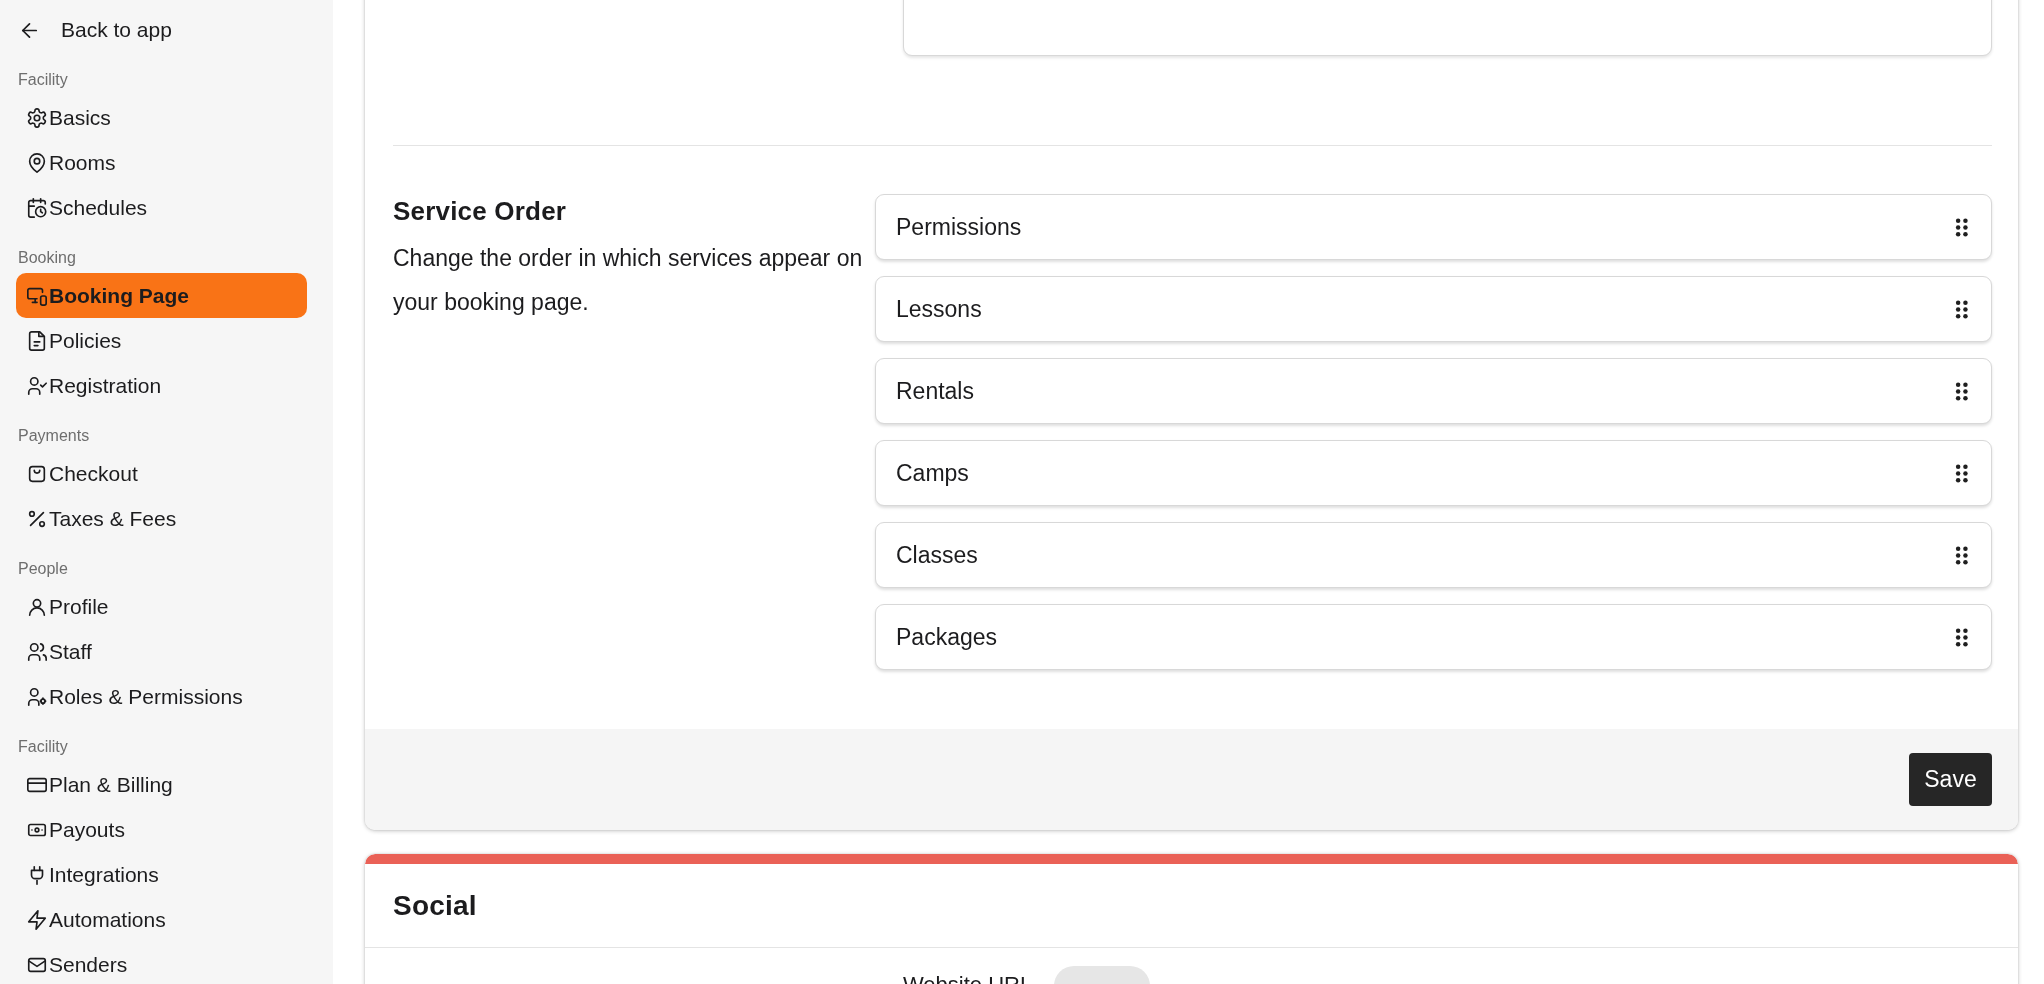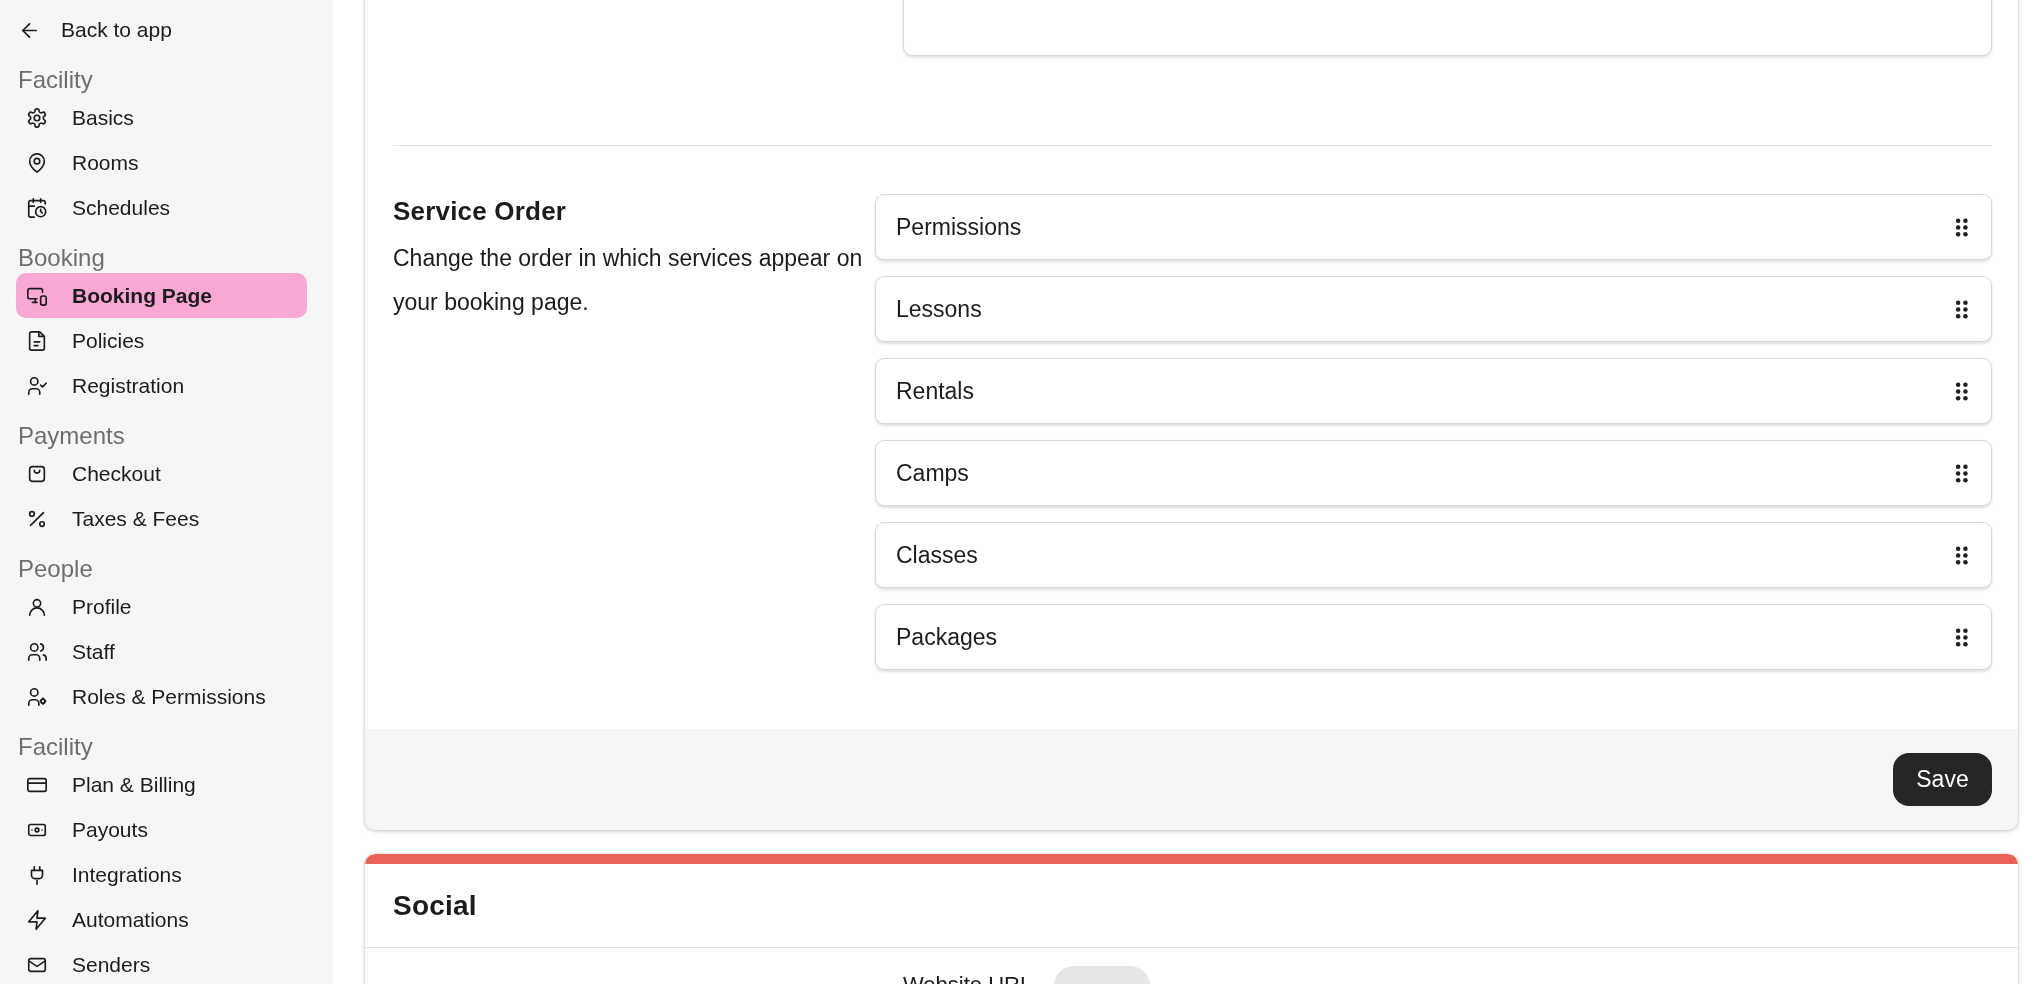--- a/index.html
+++ b/index.html
@@ -25,29 +25,29 @@
   .icon { display: inline-flex; flex: none; }
   .icon svg {
     width: 100%; height: 100%;
     fill: none; stroke: currentColor; stroke-width: 1.8;
     stroke-linecap: round; stroke-linejoin: round;
   }
   .icon.filled svg { fill: currentColor; stroke: none; }
   .back-row .icon { width: 23px; height: 23px; }
   .section-heading {
     margin-top: 13px; height: 30px; display: flex; align-items: center;
-    font-size: 24px; color: #6e6e6e; padding-left: 2px;
+    font-size: 16px; color: #6e6e6e; padding-left: 2px;
   }
   .side-item {
-    height: 45px; display: flex; align-items: center; gap: 24px;
+    height: 45px; display: flex; align-items: center; gap: 1px;
     padding: 0 12px 0 10px; border-radius: 10px;
     font-size: 21px; cursor: pointer; color: #1c1c1e;
   }
   .side-item .icon { width: 22px; height: 22px; }
-  .side-item.active { background: #f9a8d4; font-weight: 700; }
+  .side-item.active { background: #f97316; font-weight: 700; }
 
   
   .main { margin-left: 333px; width: 1711px; }
   .card {
     background: #ffffff; border-radius: 10px;
     box-shadow: 0 1px 4px rgba(0,0,0,.22), 0 0 2px rgba(0,0,0,.14);
   }
   .card1 { margin: -120px 26px 0 32px; }
 
   .top-field {
@@ -74,22 +74,22 @@
   }
   .grip { width: 27px; height: 27px; color: #1f1f1f; cursor: grab; }
 
   .card-footer {
     margin-top: 43px; height: 101px; background: #f5f5f5;
     border-radius: 0 0 10px 10px;
     display: flex; align-items: center; justify-content: flex-end;
     padding-right: 26px;
   }
   .save-btn {
-    width: 99px; height: 53px; background: #262626; color: #ffffff;
-    border: none; border-radius: 16px; font-size: 23px; font-weight: 500;
+    width: 83px; height: 53px; background: #262626; color: #ffffff;
+    border: none; border-radius: 4px; font-size: 23px; font-weight: 500;
     font-family: inherit; cursor: pointer;
   }
 
   .card2 { margin: 24px 26px 0 32px; height: 420px; overflow: hidden; }
   .accent-bar { height: 10px; background: #ea6157; border-radius: 10px 10px 0 0; }
   .card2-header {
     height: 84px; display: flex; align-items: center; padding-left: 28px;
     border-bottom: 1px solid #e4e4e4;
     font-size: 28px; font-weight: 600; letter-spacing: .2px;
   }

